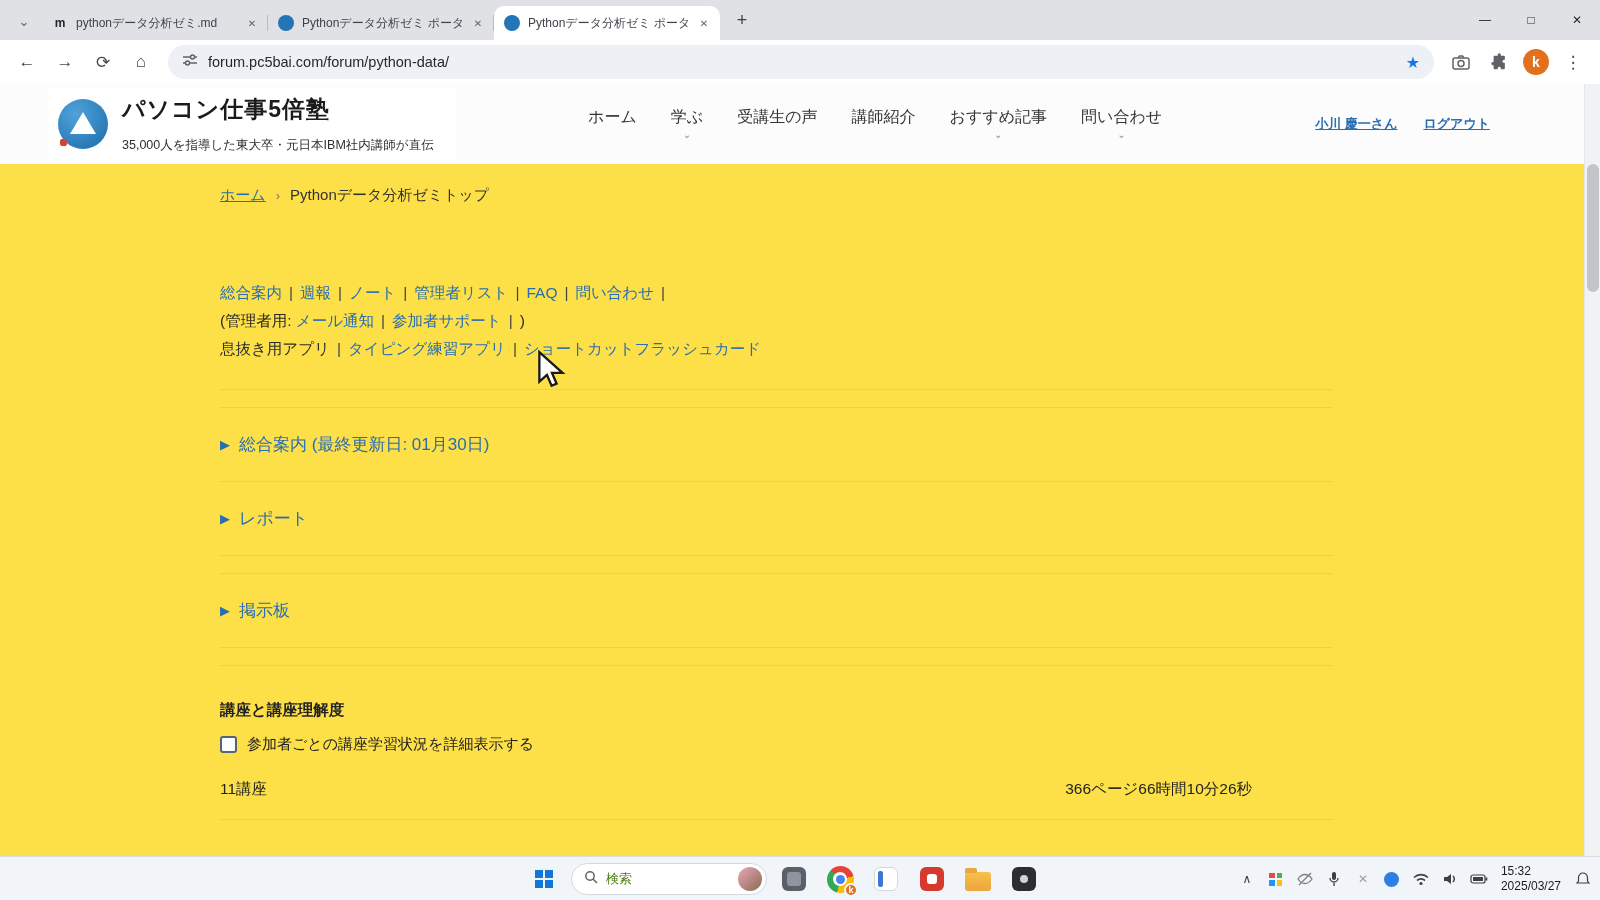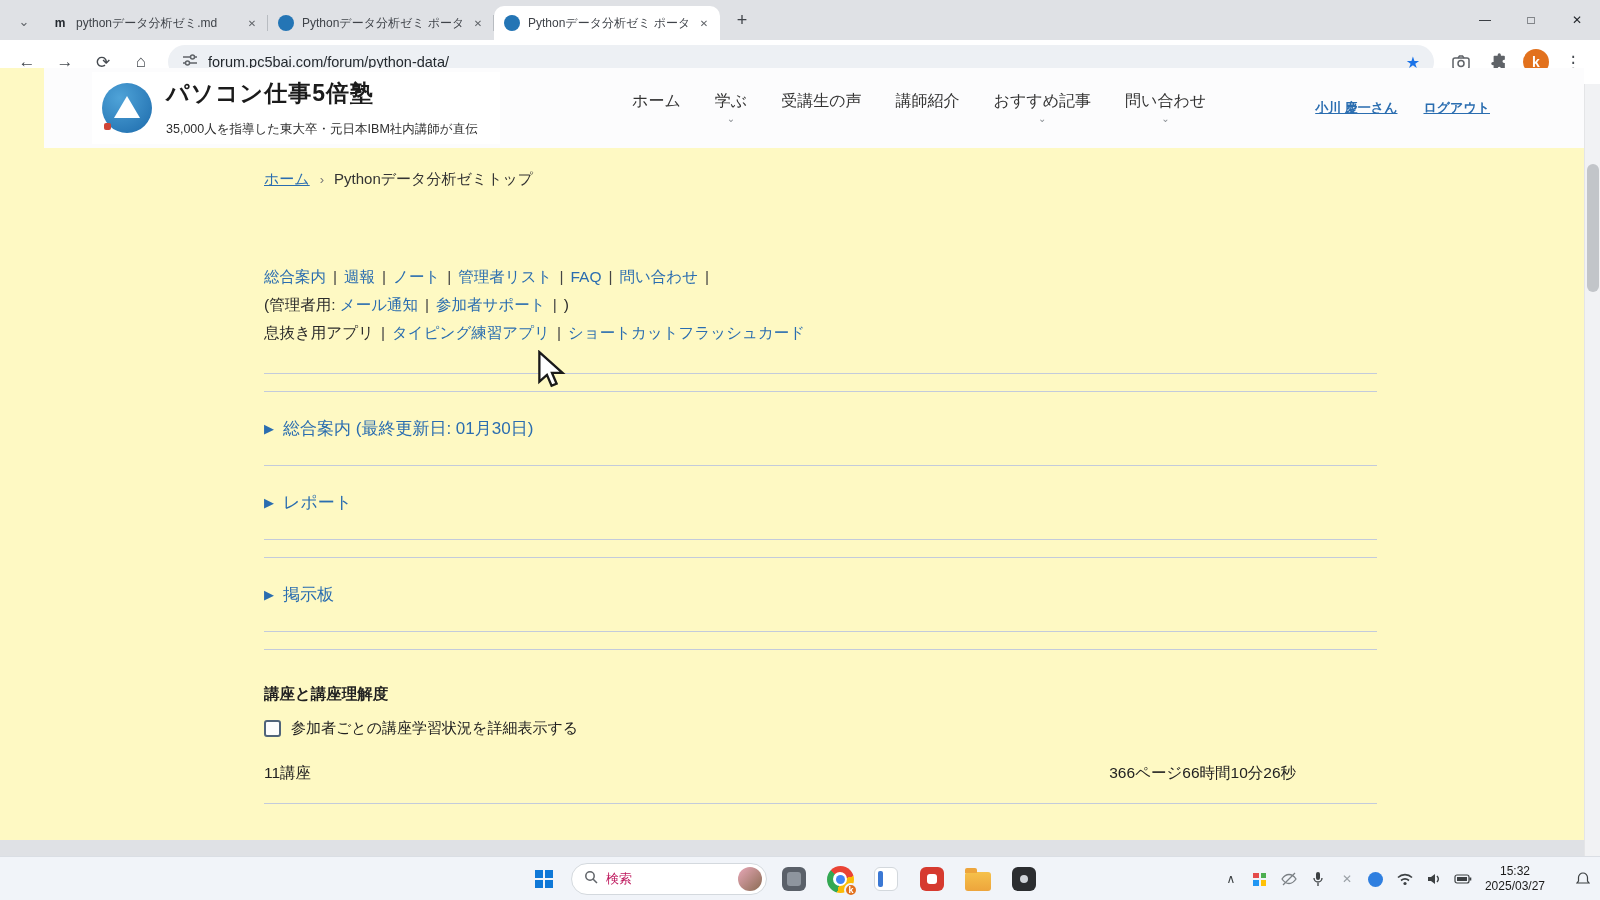--- a/index.html
+++ b/index.html
@@ -23,21 +23,21 @@
   .win-btn { width:46px; height:40px; display:flex; align-items:center; justify-content:center; font-size:12px; color:#1f2328; }
 
   .toolbar { position:absolute; top:40px; left:0; width:1600px; height:44px; background:#ffffff; display:flex; align-items:center; padding:0 8px; }
   .tool-btn { width:34px; height:34px; border-radius:50%; display:flex; align-items:center; justify-content:center; font-size:17px; color:#454a50; margin:0 2px; flex:none; }
   .omnibox { flex:1; height:34px; background:#edf0f4; border-radius:17px; margin:0 8px; display:flex; align-items:center; padding:0 8px 0 14px; gap:10px; min-width:0; }
   .omni-url { flex:1; font-size:14.5px; color:#24292e; white-space:nowrap; overflow:hidden; }
   .star-btn { width:26px; height:26px; display:flex; align-items:center; justify-content:center; font-size:16px; color:#1a73e8; flex:none; }
   .avatar { width:26px; height:26px; border-radius:50%; background:#e2711d; color:#fff; font-size:14px; font-weight:bold; display:flex; align-items:center; justify-content:center; margin:0 5px; flex:none; }
 
   
-  .page { position:absolute; top:68px; left:0; width:1584px; height:772px; background:#fef9c3; overflow:hidden;padding-left:44px; }
+  .page { position:absolute; top:84px; left:0; width:1584px; height:772px; background:#fde047; overflow:hidden; }
   .site-header { position:relative; height:80px; background:#fcfcfd; }
   .logo-box { position:absolute; left:48px; top:4px; width:408px; height:72px; background:#ffffff; display:flex; align-items:center; gap:14px; padding:0 10px; }
   .logo-circle { width:50px; height:50px; border-radius:50%; background:radial-gradient(circle at 35% 30%, #4fa3d8, #1c6aab); position:relative; flex:none; }
   .logo-circle::after { content:""; position:absolute; left:12px; top:13px; border-left:13px solid transparent; border-right:13px solid transparent; border-bottom:22px solid #ffffff; }
   .logo-red-dot { position:absolute; left:2px; bottom:3px; width:7px; height:7px; background:#cf4436; border-radius:2px; }
   .site-title { font-size:23px; font-weight:bold; color:#1b1b1b; letter-spacing:1px; }
   .site-subtitle { font-size:12.5px; color:#2e2e2e; margin-top:12px; }
   .main-nav { position:absolute; left:588px; top:0; height:80px; display:flex; align-items:center; gap:34px; }
   .nav-item { display:flex; flex-direction:column; align-items:center; font-size:16px; color:#333; cursor:pointer; }
   .nav-chevron { font-size:10px; color:#8a8f94; height:10px; line-height:8px; margin-top:3px; }
@@ -70,21 +70,21 @@
   .scrollbar { position:absolute; top:84px; right:0; width:16px; height:772px; background:#f1f2f4; border-left:1px solid #e4e5e7; }
   .scroll-thumb { position:absolute; top:80px; left:2px; width:12px; height:128px; background:#c2c5c9; border-radius:6px; }
 
   
   .taskbar { position:absolute; left:0; bottom:0; width:1600px; height:44px; background:#f1f4f9; border-top:1px solid #dadee4; }
   .tb-center { position:absolute; left:784px; top:0; height:44px; transform:translateX(-50%); display:flex; align-items:center; gap:8px; }
   .tb-slot { width:38px; height:38px; display:flex; align-items:center; justify-content:center; border-radius:6px; position:relative; }
   .win-logo { width:18px; height:18px; display:grid; grid-template-columns:1fr 1fr; grid-template-rows:1fr 1fr; gap:2px; }
   .win-logo span { background:#0f78d7; }
   .search-pill { width:196px; height:32px; background:#ffffff; border:1px solid #d4d9de; border-radius:16px; display:flex; align-items:center; gap:8px; padding:0 4px 0 12px; }
-  .search-text { flex:1; font-size:13px; color:#be185d; }
+  .search-text { flex:1; font-size:13px; color:#4d7c0f; }
   .search-img { width:24px; height:24px; border-radius:50%; background:linear-gradient(135deg,#e8a8b8,#8a6b52); flex:none; }
   .app-dark1 { width:24px; height:24px; border-radius:6px; background:#5a6069; position:relative; }
   .app-dark1::after { content:""; position:absolute; inset:5px; background:#8e959e; border-radius:3px; }
   .chrome-ball { width:27px; height:27px; border-radius:50%; background:conic-gradient(from -45deg,#ea4335 0 33.3%,#fbbc05 0 66.6%,#34a853 0 100%); position:relative; }
   .chrome-ball::before { content:""; position:absolute; left:6.5px; top:6.5px; width:14px; height:14px; background:#fff; border-radius:50%; }
   .chrome-ball::after { content:""; position:absolute; left:9px; top:9px; width:9px; height:9px; background:#4285f4; border-radius:50%; }
   .chrome-badge { position:absolute; right:1px; bottom:1px; width:14px; height:14px; border-radius:50%; background:#e2711d; color:#fff; font-size:9px; font-weight:bold; display:flex; align-items:center; justify-content:center; border:2px solid #f1f4f9; z-index:2; }
   .app-light { width:24px; height:24px; border-radius:6px; background:#ffffff; border:1px solid #d3d8dd; position:relative; }
   .app-light::after { content:""; position:absolute; left:3px; top:3px; bottom:3px; width:5px; background:#3b78d4; border-radius:2px; }
   .app-red { width:24px; height:24px; border-radius:6px; background:#d63a2f; position:relative; }
@@ -92,21 +92,21 @@
   .folder { width:26px; height:19px; background:linear-gradient(#f6c14b,#eda53c); border-radius:3px; position:relative; margin-top:4px; }
   .folder::before { content:""; position:absolute; top:-4px; left:0; width:12px; height:5px; background:#eda53c; border-radius:2px 2px 0 0; }
   .app-dark2 { width:24px; height:24px; border-radius:6px; background:#2b2d30; position:relative; }
   .app-dark2::after { content:""; position:absolute; inset:8px; background:#cfd3d8; border-radius:50%; }
   .tb-tray { position:absolute; right:6px; top:0; height:44px; display:flex; align-items:center; gap:7px; }
   .tray-ic { width:22px; height:22px; display:flex; align-items:center; justify-content:center; font-size:12px; color:#3c4043; }
   .colorgrid { width:13px; height:13px; display:grid; grid-template-columns:1fr 1fr; grid-template-rows:1fr 1fr; gap:1.5px; }
   .colorgrid i:nth-child(1){background:#e54b4b}.colorgrid i:nth-child(2){background:#4caf50}
   .colorgrid i:nth-child(3){background:#2196f3}.colorgrid i:nth-child(4){background:#ffc107}
   .blue-dot { width:15px; height:15px; border-radius:50%; background:#2f7fe0; }
-  .clock { text-align:center; font-size:12px; line-height:15px; color:#1b1b1b; margin:0 20px 0 4px; }
+  .clock { text-align:left; font-size:12px; line-height:15px; color:#1b1b1b; margin:0 4px 0 4px; }
 
   .cursor { position:absolute; left:537px; top:350px; z-index:50; pointer-events:none; }
 </style>
 </head>
 <body>
 
 <div class="screen">
 
   <div class="tabstrip">
     <div class="tab-search">

